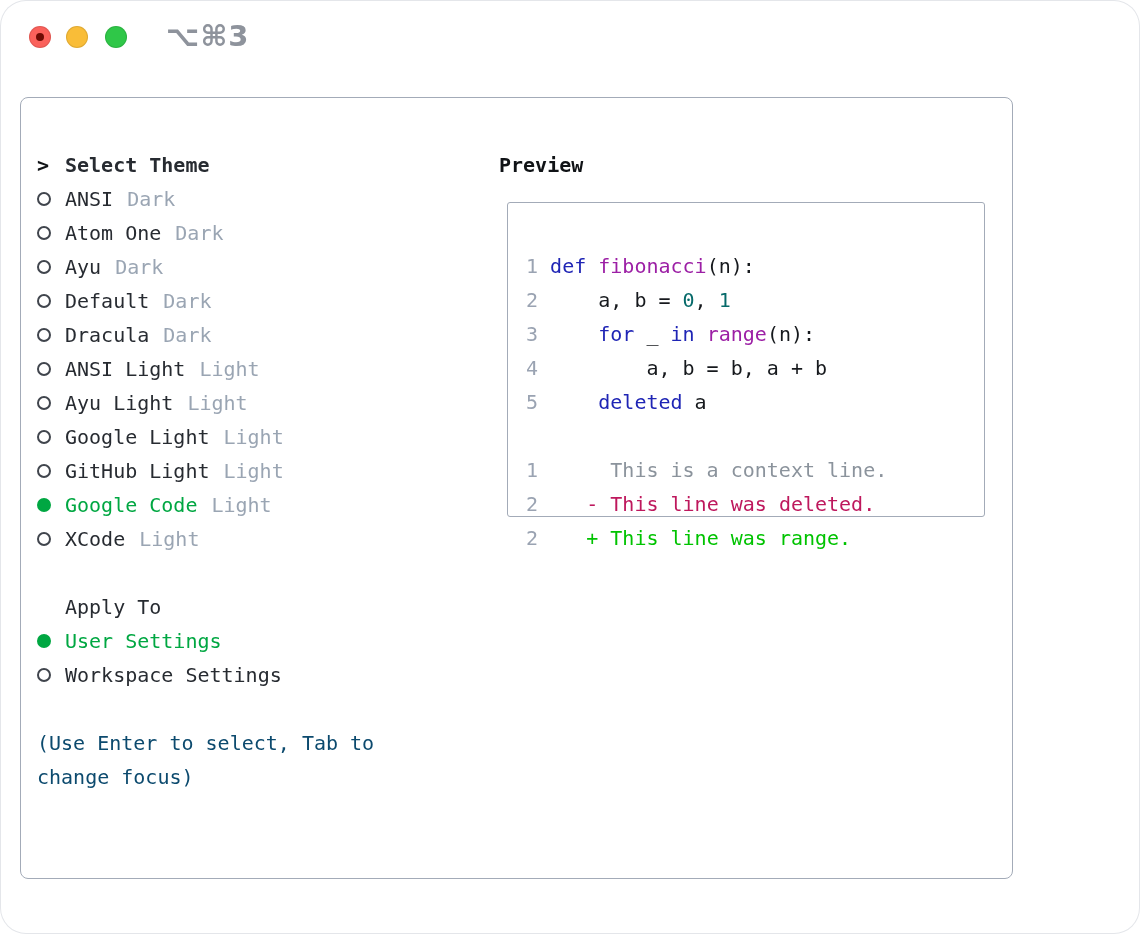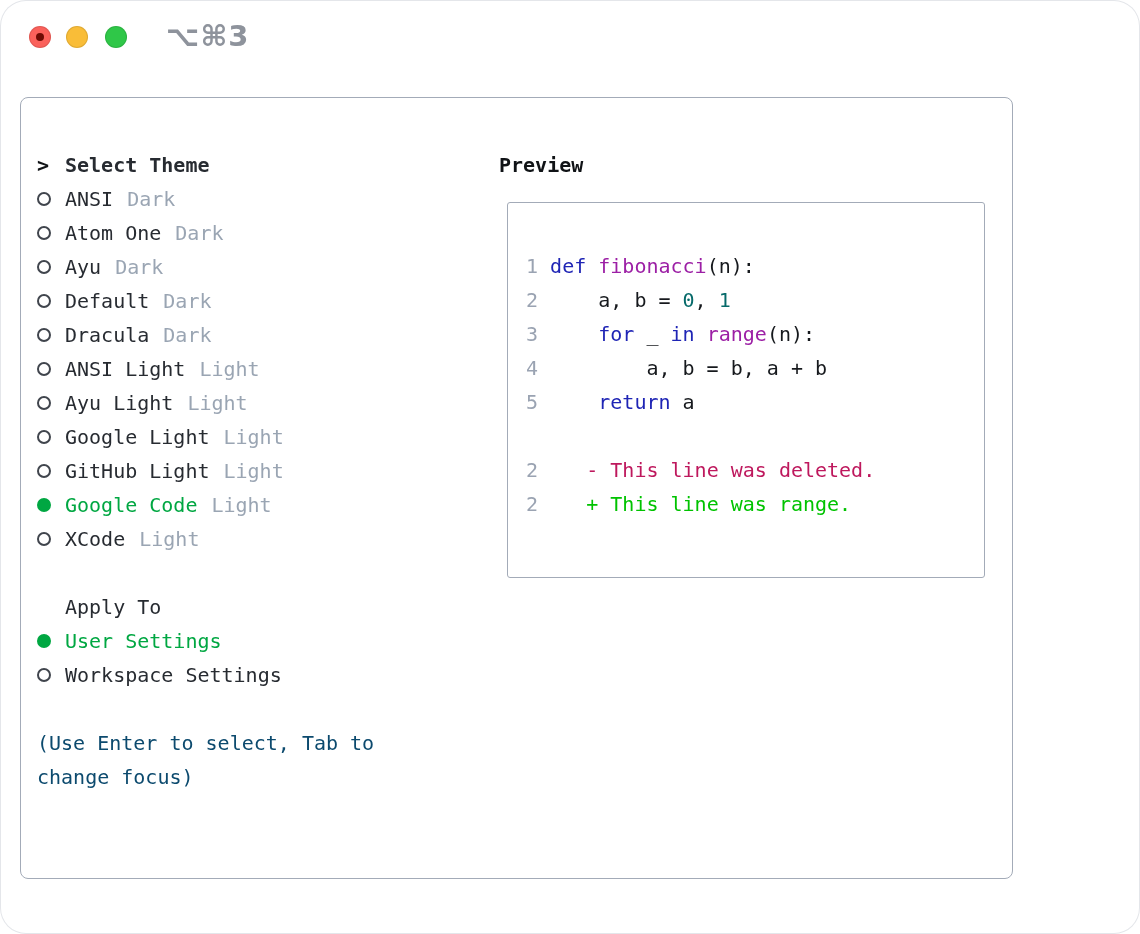--- a/index.html
+++ b/index.html
@@ -29,21 +29,21 @@
   .row.header .marker{font-weight:bold;}
   .name{color:#272b31;}
   .variant{color:#9aa5b3;margin-left:14px;}
   .selected .name{color:#00a742;}
   .selected .marker i{background:#00a742;border-color:#00a742;}
   .apply-header{color:#16191d;}
   .hint{color:#0c4a6e;}
 
   
   .right{position:absolute;left:478px;top:50px;}
-  .preview-box{margin-top:20px;margin-left:8px;width:478px;height:376px;box-sizing:border-box;border:1.5px solid #a3abb8;border-radius:3px;padding:46px 0 0 18px;}
+  .preview-box{margin-top:20px;margin-left:8px;width:478px;height:315px;box-sizing:border-box;border:1.5px solid #a3abb8;border-radius:3px;padding:46px 0 0 18px;}
   .ln{color:#9aa3b2;}
   .tk.p{color:#16191d;}
   .tk.kw{color:#1f25b5;}
   .tk.fn{color:#9c1fa5;}
   .tk.num{color:#066a6a;}
   .tk.ctx{color:#8b939c;}
   .tk.del{color:#be185d;}
   .tk.add{color:#00c300;}
 </style>
 </head>
@@ -90,23 +90,24 @@
     </div>
 
     <div class="right">
       <div class="row header">Preview</div>
 
       <div class="preview-box">
         <div class="row code"><span class="ln">1</span><span class="tk p"> </span><span class="tk kw">def</span><span class="tk p"> </span><span class="tk fn">fibonacci</span><span class="tk p">(n):</span></div>
         <div class="row code"><span class="ln">2</span><span class="tk p">     a, b = </span><span class="tk num">0</span><span class="tk p">, </span><span class="tk num">1</span></div>
         <div class="row code"><span class="ln">3</span><span class="tk p">     </span><span class="tk kw">for</span><span class="tk p"> _ </span><span class="tk kw">in</span><span class="tk p"> </span><span class="tk fn">range</span><span class="tk p">(n):</span></div>
         <div class="row code"><span class="ln">4</span><span class="tk p">         a, b = b, a + b</span></div>
-        <div class="row code"><span class="ln">5</span><span class="tk p">     </span><span class="tk kw">return</span><span class="tk p"> a</span></div>
+        <div class="row code"><span class="ln">5</span><span class="tk p">     </span><span class="tk kw">deleted</span><span class="tk p"> a</span></div>
 
         <div class="spacer"></div>
 
+        <div class="row code"><span class="ln">1</span><span class="tk ctx">      This is a context line.</span></div>
         <div class="row code"><span class="ln">2</span><span class="tk p">    </span><span class="tk del">- This line was deleted.</span></div>
         <div class="row code"><span class="ln">2</span><span class="tk p">    </span><span class="tk add">+ This line was range.</span></div>
       </div>
     </div>
 
   </div>
 </div>
 
 </body></html>

